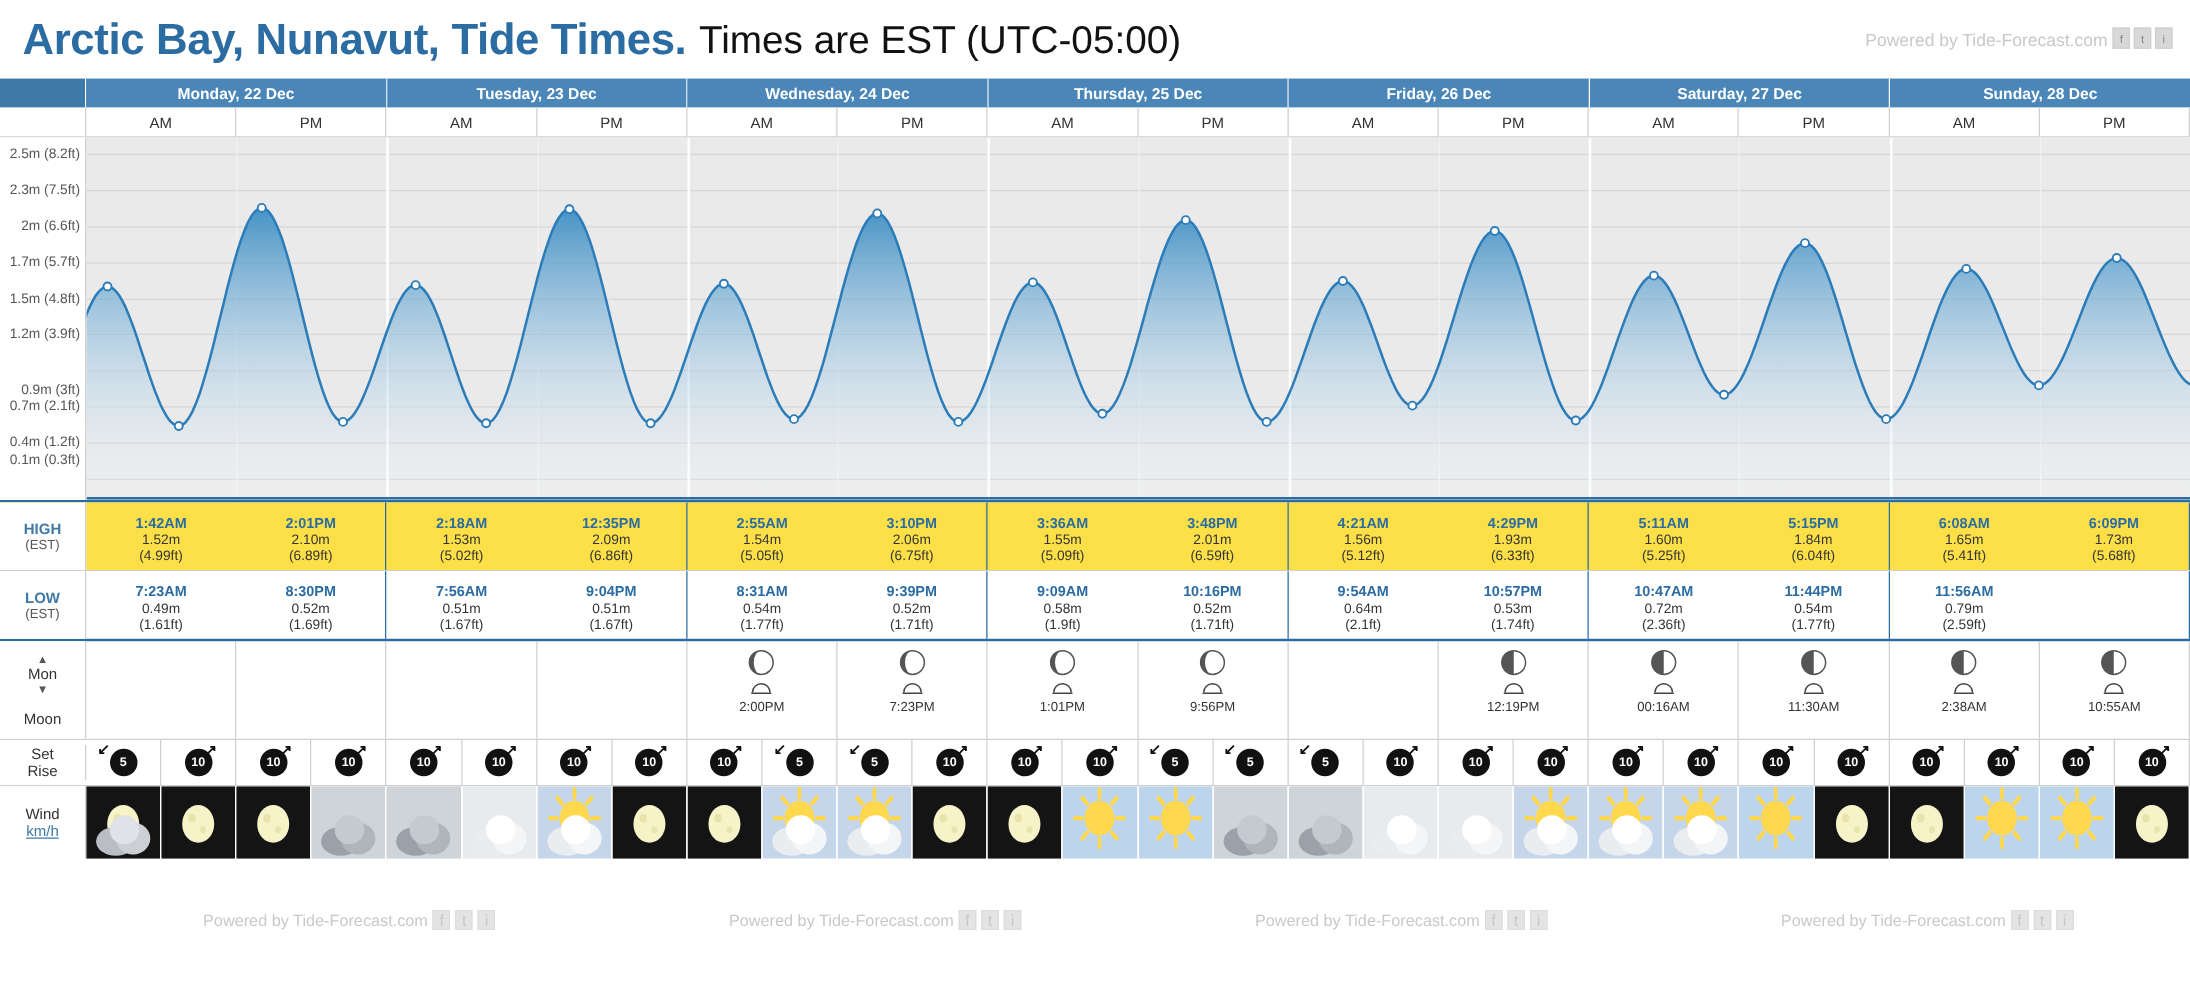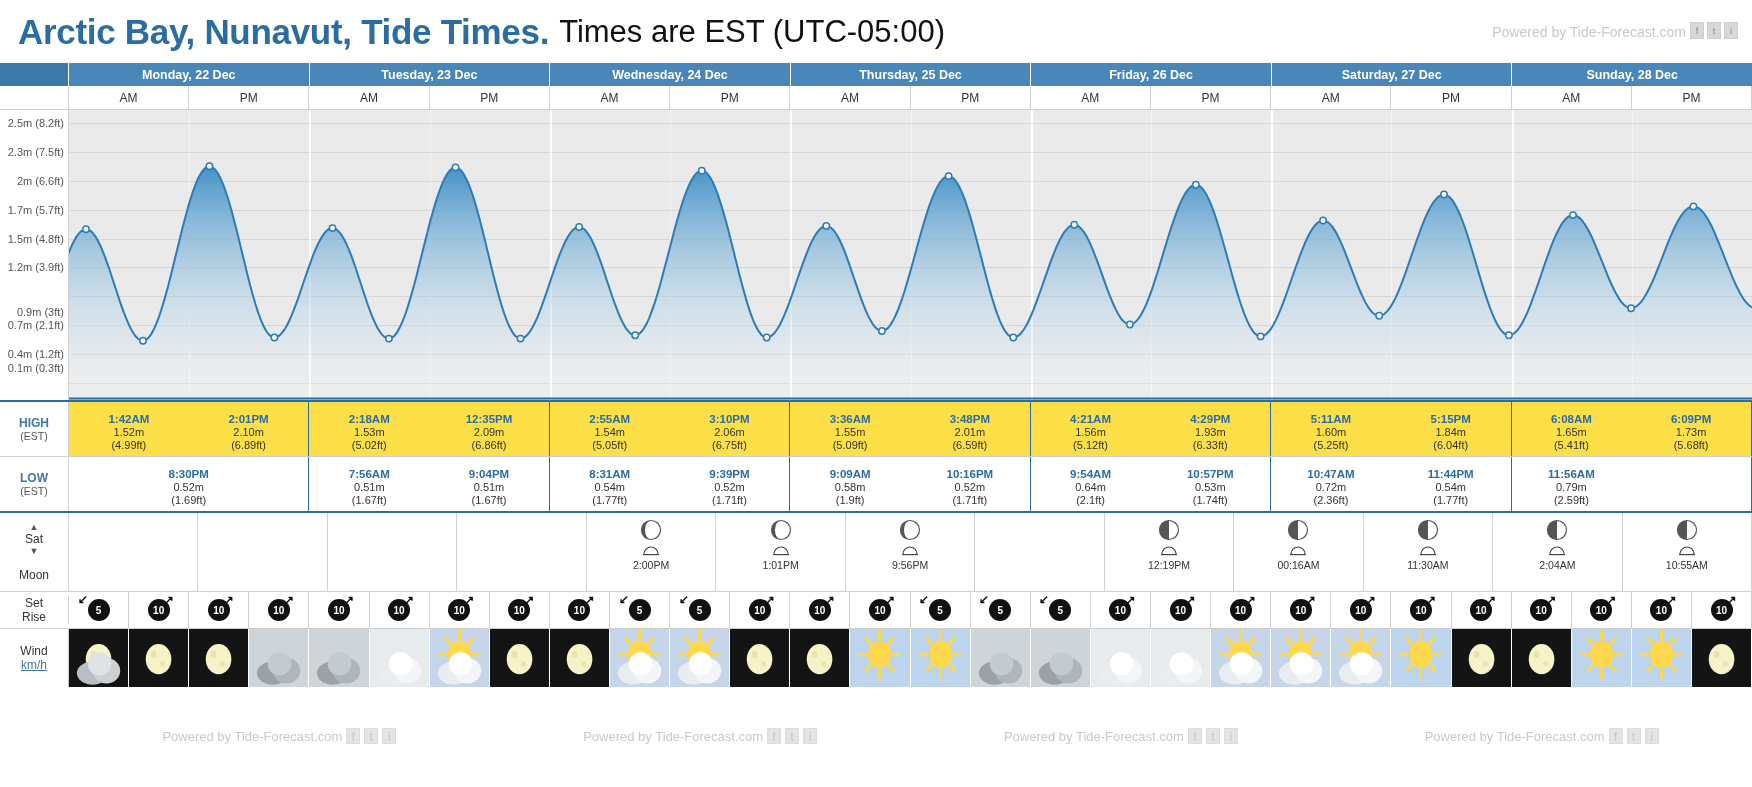--- a/index.html
+++ b/index.html
@@ -411,20 +411,25 @@
     <div class="hr-grey"></div>
 
     <div class="tiderow low" style="height:54px;">
       <div class="rowlabel">
         <span>LOW</span>
         <span class="sm">(EST)</span>
       </div>
       <div class="tidecells" id="lowcells">
           <div class="halfday dayend">
             <div class="tcell">
+              <div class="t">7:23AM</div>
+              <div>0.49m</div>
+              <div>(1.61ft)</div>
+            </div>
+            <div class="tcell">
               <div class="t">8:30PM</div>
               <div>0.52m</div>
               <div>(1.69ft)</div>
             </div>
           </div>
           <div class="halfday dayend">
             <div class="tcell">
               <div class="t">7:56AM</div>
               <div>0.51m</div>
               <div>(1.67ft)</div>
@@ -492,21 +497,21 @@
             <div class="tcell"></div>
           </div>
         </div>
     </div>
 
     <div class="hr-blue"></div>
 
     <div class="moonrow">
       <div class="rowlabel">
         <span style="font-size:9px;color:#555;">▲</span>
-        <span>Sat</span>
+        <span>Mon</span>
         <span style="font-size:9px;color:#555;">▼</span>
         <span style="margin-top:12px;">Moon</span>
       </div>
       <div class="mcells" id="mooncells">
           <div class="mcell"></div>
           <div class="mcell"></div>
           <div class="mcell"></div>
           <div class="mcell"></div>
           <div class="mcell">
             <span class="moonglyph"><svg viewBox="0 0 22 22" width="22" height="22">
@@ -521,20 +526,31 @@
           </div>
           <div class="mcell">
             <span class="moonglyph"><svg viewBox="0 0 22 22" width="22" height="22">
                 <circle cx="11" cy="11" r="9.5" fill="#ffffff" stroke="#555" stroke-width="1.2"></circle>
                 <path d="M11 1.5 A9.5 9.5 0 0 0 11 20.5 A6 9.5 0 0 1 11 1.5 Z" fill="#555"></path>
               </svg></span>
             <span><svg class="setrise-ico" viewBox="0 0 18 12">
                 <path d="M2 10 A7 7 0 0 1 16 10" fill="none" stroke="#444" stroke-width="1.2"></path>
                 <line x1="1" y1="10.6" x2="17" y2="10.6" stroke="#444" stroke-width="1.2"></line>
               </svg></span>
+            <span>7:23PM</span>
+          </div>
+          <div class="mcell">
+            <span class="moonglyph"><svg viewBox="0 0 22 22" width="22" height="22">
+                <circle cx="11" cy="11" r="9.5" fill="#ffffff" stroke="#555" stroke-width="1.2"></circle>
+                <path d="M11 1.5 A9.5 9.5 0 0 0 11 20.5 A6 9.5 0 0 1 11 1.5 Z" fill="#555"></path>
+              </svg></span>
+            <span><svg class="setrise-ico" viewBox="0 0 18 12">
+                <path d="M2 10 A7 7 0 0 1 16 10" fill="none" stroke="#444" stroke-width="1.2"></path>
+                <line x1="1" y1="10.6" x2="17" y2="10.6" stroke="#444" stroke-width="1.2"></line>
+              </svg></span>
             <span>1:01PM</span>
           </div>
           <div class="mcell">
             <span class="moonglyph"><svg viewBox="0 0 22 22" width="22" height="22">
                 <circle cx="11" cy="11" r="9.5" fill="#ffffff" stroke="#555" stroke-width="1.2"></circle>
                 <path d="M11 1.5 A9.5 9.5 0 0 0 11 20.5 A6 9.5 0 0 1 11 1.5 Z" fill="#555"></path>
               </svg></span>
             <span><svg class="setrise-ico" viewBox="0 0 18 12">
                 <path d="M2 10 A7 7 0 0 1 16 10" fill="none" stroke="#444" stroke-width="1.2"></path>
                 <line x1="1" y1="10.6" x2="17" y2="10.6" stroke="#444" stroke-width="1.2"></line>
@@ -577,21 +593,21 @@
           </div>
           <div class="mcell">
             <span class="moonglyph"><svg viewBox="0 0 22 22" width="22" height="22">
                 <circle cx="11" cy="11" r="9.5" fill="#ffffff" stroke="#555" stroke-width="1.2"></circle>
                 <path d="M11 1.5 A9.5 9.5 0 0 0 11 20.5 Z" fill="#555"></path>
               </svg></span>
             <span><svg class="setrise-ico" viewBox="0 0 18 12">
                 <path d="M2 10 A7 7 0 0 1 16 10" fill="none" stroke="#444" stroke-width="1.2"></path>
                 <line x1="1" y1="10.6" x2="17" y2="10.6" stroke="#444" stroke-width="1.2"></line>
               </svg></span>
-            <span>2:04AM</span>
+            <span>2:38AM</span>
           </div>
           <div class="mcell">
             <span class="moonglyph"><svg viewBox="0 0 22 22" width="22" height="22">
                 <circle cx="11" cy="11" r="9.5" fill="#ffffff" stroke="#555" stroke-width="1.2"></circle>
                 <path d="M11 1.5 A9.5 9.5 0 0 0 11 20.5 Z" fill="#555"></path>
               </svg></span>
             <span><svg class="setrise-ico" viewBox="0 0 18 12">
                 <path d="M2 10 A7 7 0 0 1 16 10" fill="none" stroke="#444" stroke-width="1.2"></path>
                 <line x1="1" y1="10.6" x2="17" y2="10.6" stroke="#444" stroke-width="1.2"></line>
               </svg></span>

